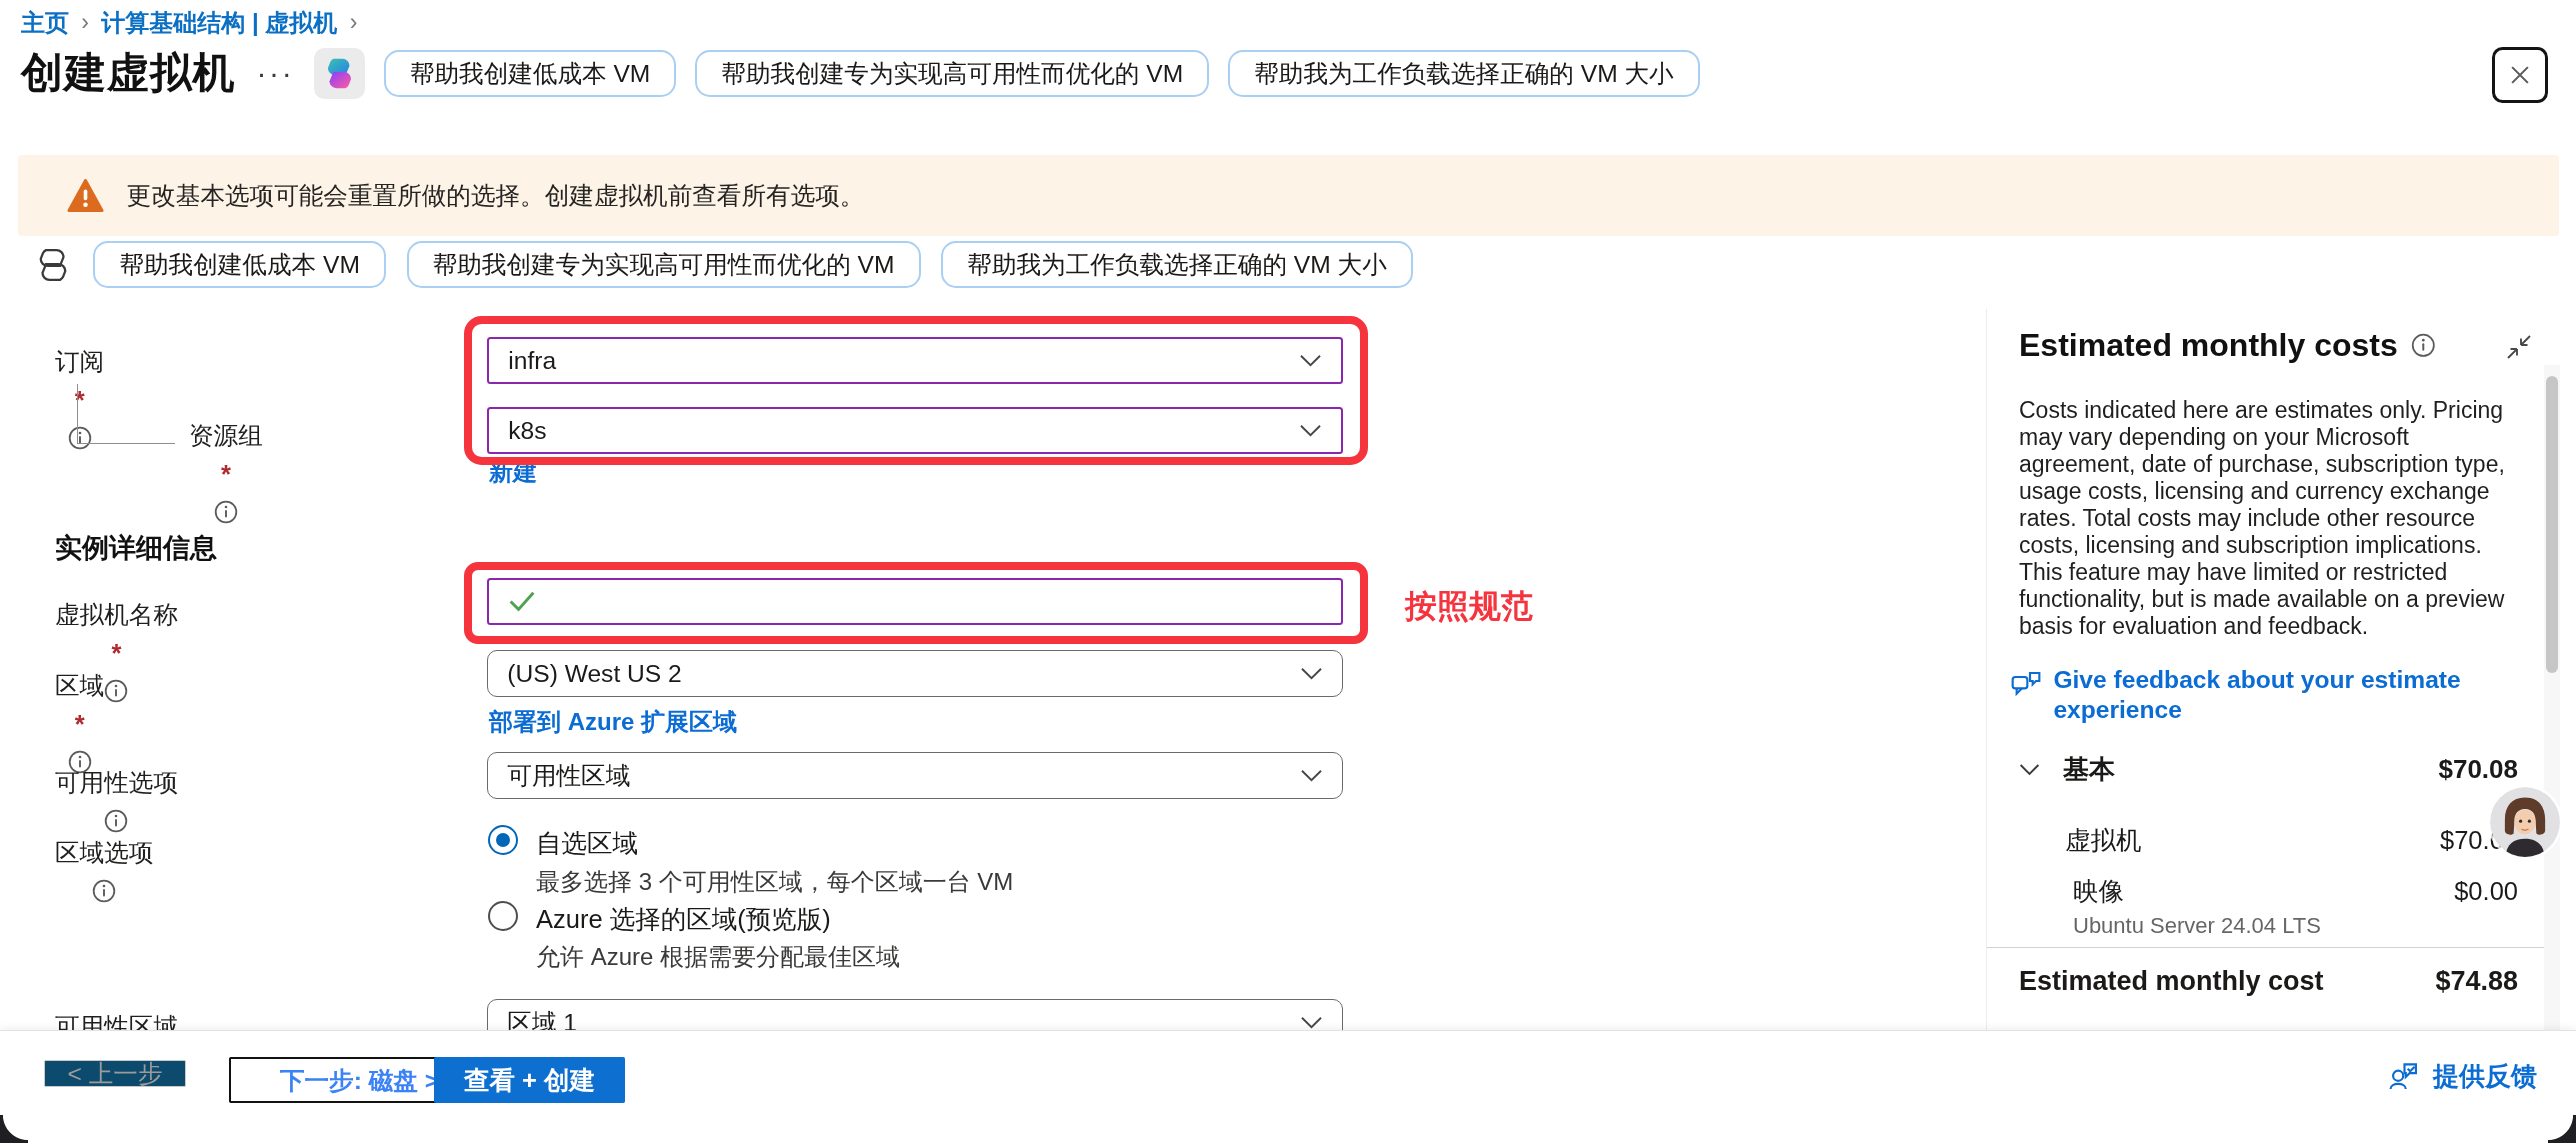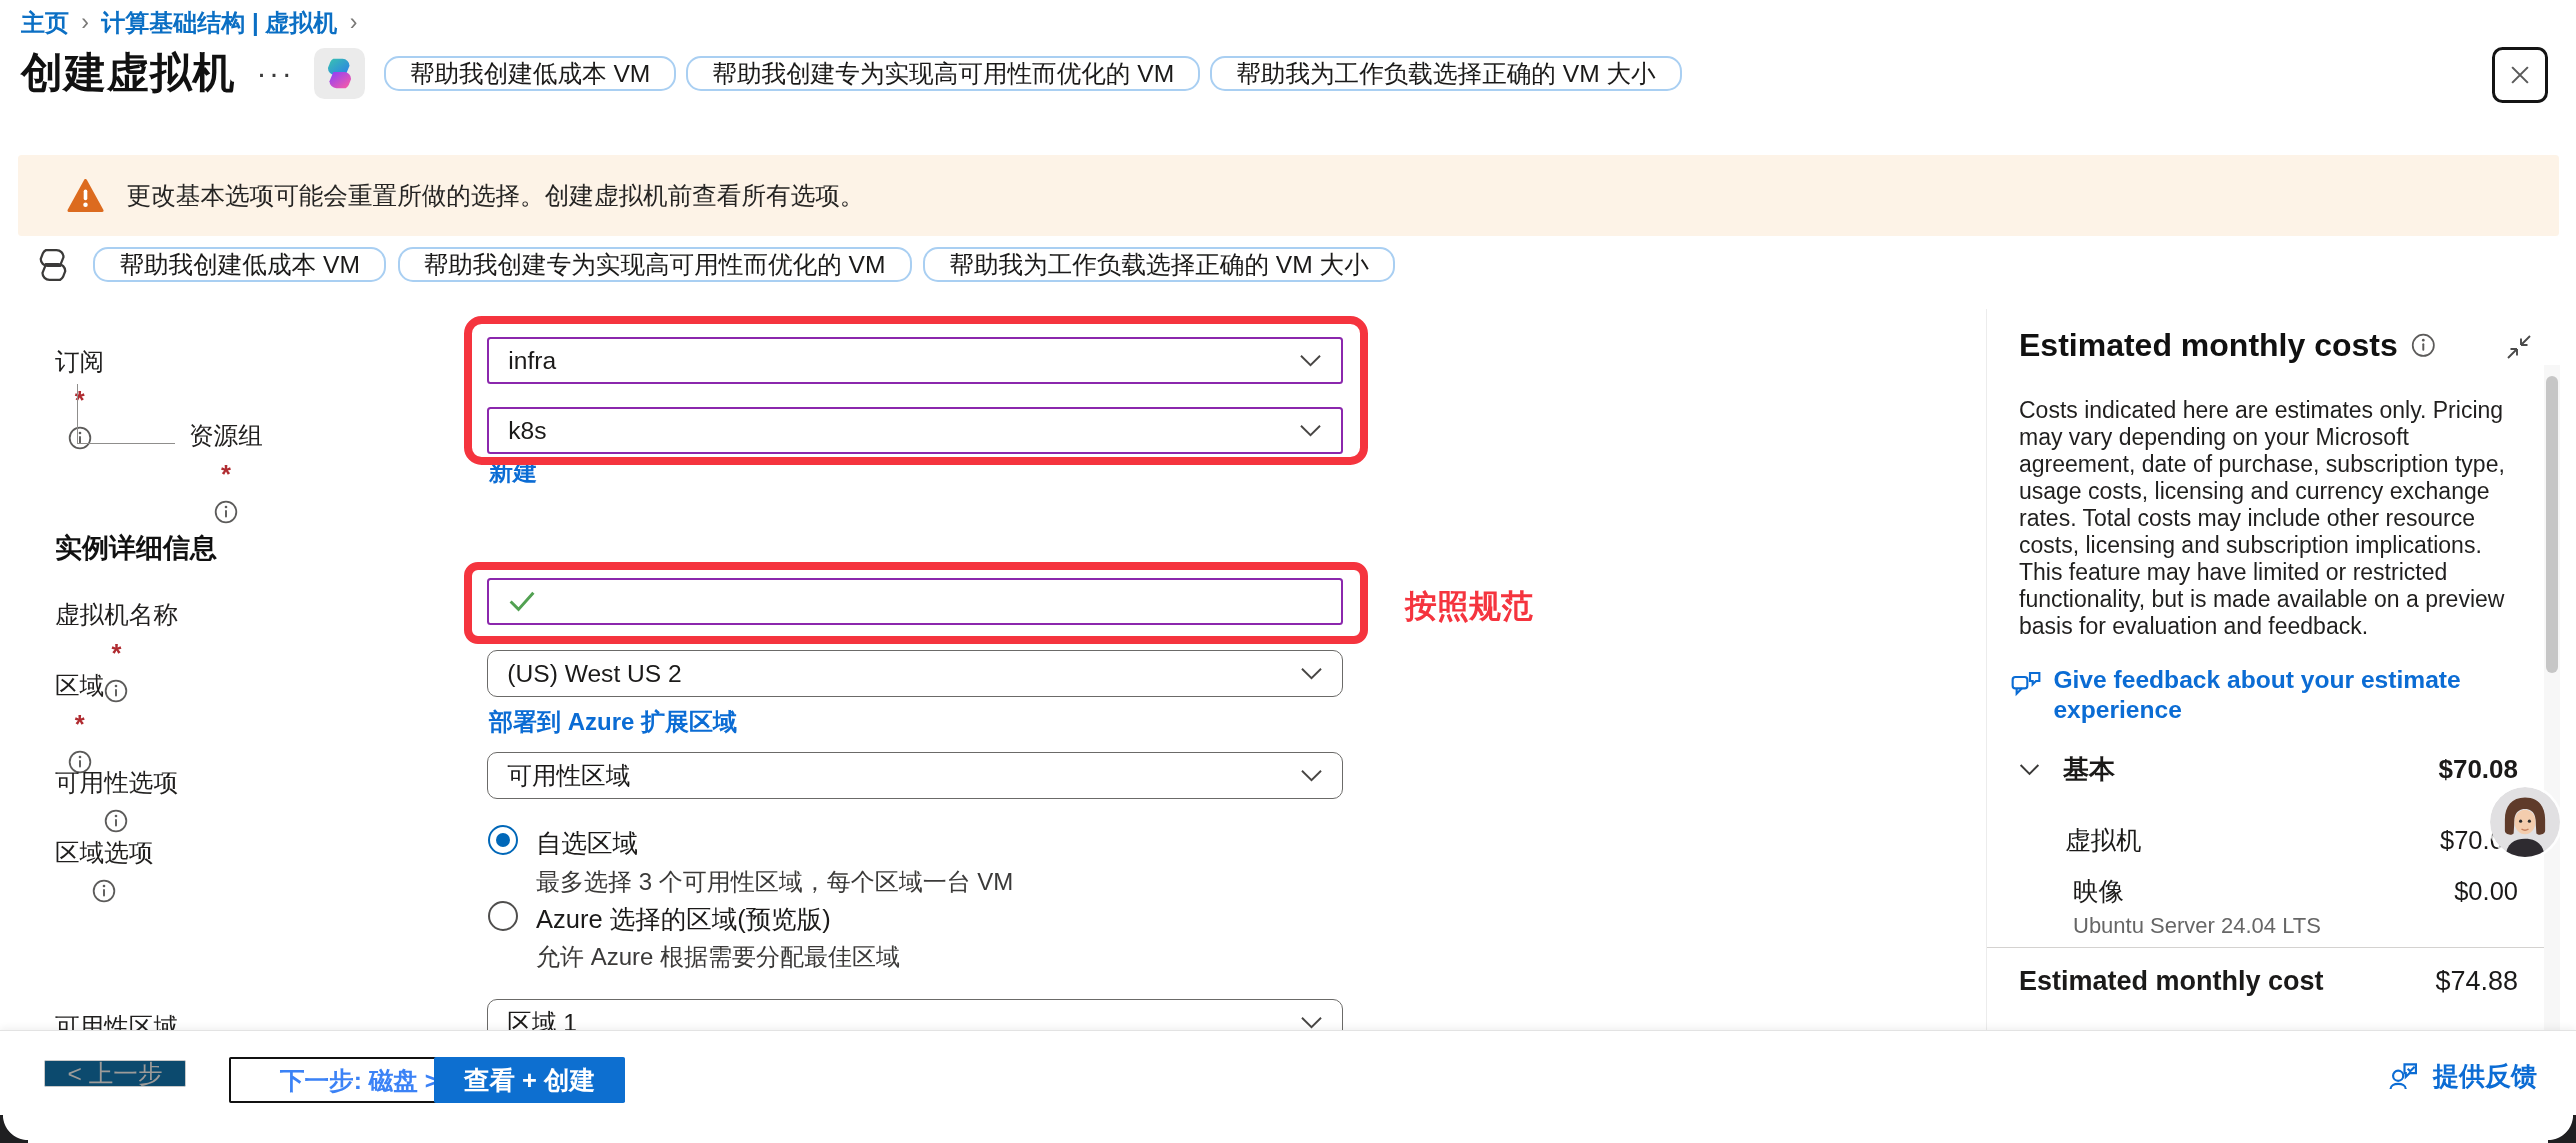--- a/index.html
+++ b/index.html
@@ -13,22 +13,22 @@
   
   .breadcrumb { position:absolute; left:21px; top:7px; display:flex; align-items:center; gap:12.3px; font-size:24px; }
   .breadcrumb a { color:#0b6fc4; font-weight:600; }
   .bc-sep { color:#7a7977; font-size:23px; font-weight:400; transform:translateY(-0.9px); }
 
   
   .title-row { position:absolute; left:21px; top:44px; height:58px; display:flex; align-items:center; }
   .title-row h1 { margin:0 21px 0 0; font-size:42px; font-weight:700; letter-spacing:0.9px; color:#111; }
   .more { font-size:30px; color:#3b3b3b; margin:0 19.3px 0 0; letter-spacing:2.6px; cursor:pointer; }
   .copilot-badge { width:51px; height:51px; background:#ebebeb; border-radius:10.5px; display:flex; align-items:center; justify-content:center; margin-right:19.3px; cursor:pointer; }
-  .pill { height:35px; padding:0 24px; background:#fff; border:2.2px solid #a9cff2; border-radius:15px;
-          font-size:24.6px; color:#1b1a19; display:flex; align-items:center; white-space:nowrap; margin-right:10px;
+  .pill { height:47px; padding:0 24px; background:#fff; border:2.2px solid #a9cff2; border-radius:15px;
+          font-size:24.6px; color:#1b1a19; display:flex; align-items:center; white-space:nowrap; margin-right:19px;
           font-family:inherit; cursor:pointer; }
   .close-btn { position:absolute; right:28px; top:47px; width:56px; height:56px; background:#fff;
                border:3.5px solid #141414; border-radius:10.5px; display:flex; align-items:center; justify-content:center; cursor:pointer; }
 
   
   .banner { position:absolute; left:17.6px; top:155px; width:2541px; height:81px; background:#fdf3e7; border-radius:3.5px;
             display:flex; align-items:center; padding-left:49px; gap:23px; font-size:24.6px; color:#252423; }
 
   
   .row2 { position:absolute; left:32px; top:241px; height:47px; display:flex; align-items:center; gap:1.8px; }
@@ -330,21 +330,21 @@
     <div class="cp-row" style="top:565px;">
       <span style="font-size:25.5px; margin-left:54px;">映像</span>
       <span class="cp-amount" style="font-size:25.5px;">$0.00</span>
     </div>
     <div class="cp-sub">Ubuntu Server 24.04 LTS</div>
 
     <div class="cp-divider"></div>
 
     <div class="cp-row" style="top:657px;">
       <span style="font-size:27px; font-weight:700;">Estimated monthly cost</span>
-      <span class="cp-amount" style="font-size:27px; font-weight:400;">$74.88</span>
+      <span class="cp-amount" style="font-size:27px; font-weight:700;">$74.88</span>
     </div>
   </div>
 
   <div class="scroll-track"></div>
   <div class="scroll-thumb"></div>
 
   <div class="avatar">
     <svg width="70" height="70" viewBox="0 0 80 80">
       <circle cx="40" cy="40" r="40" fill="#e1e0e2"></circle>
       <path d="M18 80 c0 -15 10 -21 22 -21 s22 6 22 21z" fill="#2e2b30"></path>

